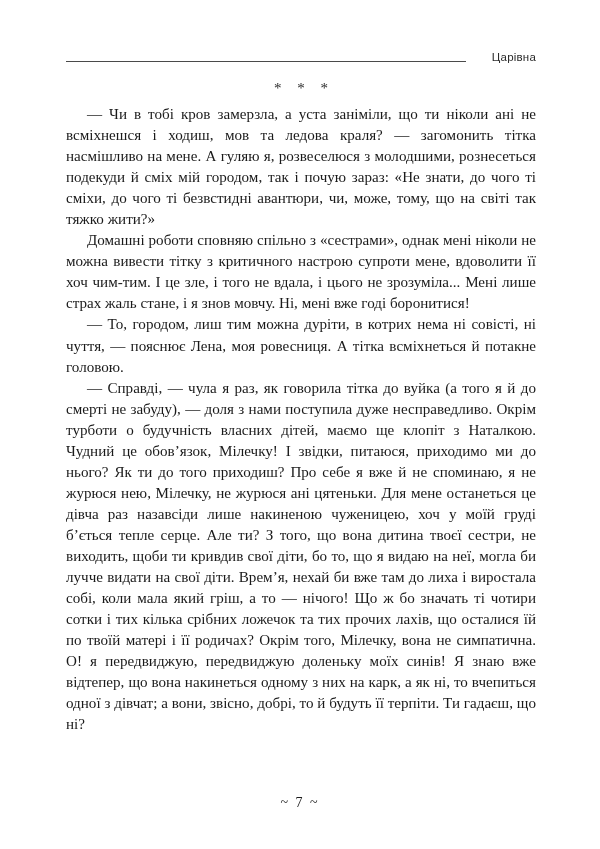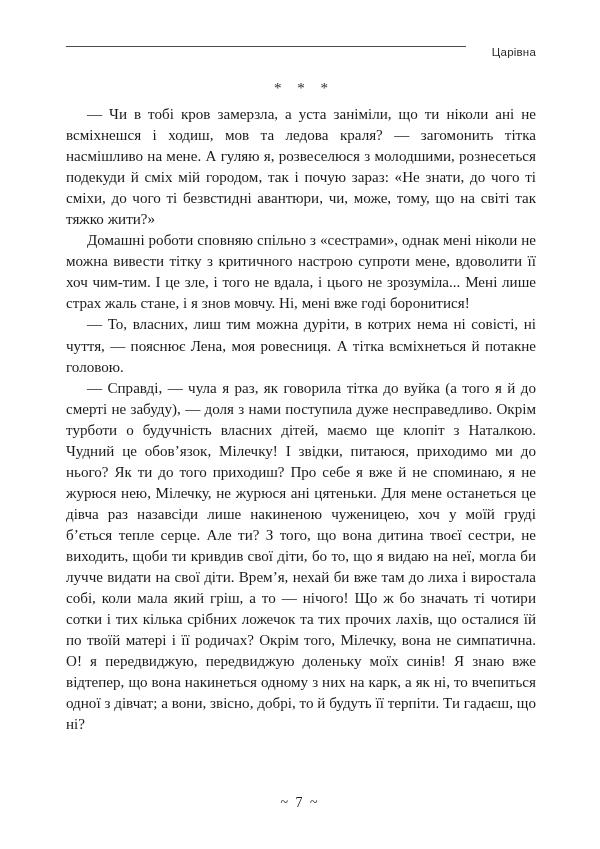--- a/index.html
+++ b/index.html
@@ -18,21 +18,21 @@
   }
 
   
   .running-header {
     position: absolute;
     top: 46px;
     left: 66px;
     right: 64px;
     height: 16px;
     display: flex;
-    align-items: flex-start;
+    align-items: flex-end;
     gap: 26px;
   }
   .header-rule {
     flex: 1 1 auto;
     height: 0;
     border-top: 1.3px solid #4a4a4a;
   }
   .header-title {
     flex: 0 0 auto;
     font-family: "Liberation Sans", "DejaVu Sans", sans-serif;
@@ -96,19 +96,19 @@
   <div class="running-header">
     <div class="header-rule"></div>
     <div class="header-title">Царівна</div>
   </div>
 
   <div class="scene-break">* * *</div>
 
   <div class="body-text">
     <p>— Чи в тобі кров замерзла, а уста заніміли, що ти ніколи ані не всміхнешся і ходиш, мов та ледова краля? — загомонить тітка насмішливо на мене. А гуляю я, розвеселюся з молодшими, рознесеться подекуди й сміх мій городом, так і почую зараз: «Не знати, до чого ті сміхи, до чого ті безвстидні авантюри, чи, може, тому, що на світі так тяжко жити?»</p>
     <p>Домашні роботи сповняю спільно з «сестрами», однак мені ніколи не можна вивести тітку з критичного настрою супроти мене, вдоволити її хоч чим-тим. І це зле, і того не вдала, і цього не зрозуміла... Мені лише страх жаль стане, і я знов мовчу. Ні, мені вже годі боронитися!</p>
-    <p>— То, власних, лиш тим можна дуріти, в котрих нема ні совісті, ні чуття, — пояснює Лена, моя ровесниця. А тітка всміхнеться й потакне головою.</p>
+    <p>— То, городом, лиш тим можна дуріти, в котрих нема ні совісті, ні чуття, — пояснює Лена, моя ровесниця. А тітка всміхнеться й потакне головою.</p>
     <p>— Справді, — чула я раз, як говорила тітка до вуйка (а того я й до смерті не забуду), — доля з нами поступила дуже несправедливо. Окрім турботи о будучність власних дітей, маємо ще клопіт з Наталкою. Чудний це обов’язок, Мілечку! І звідки, питаюся, приходимо ми до нього? Як ти до того приходиш? Про себе я вже й не споминаю, я не журюся нею, Мілечку, не журюся ані цятеньки. Для мене останеться це дівча раз назавсіди лише накиненою чуженицею, хоч у моїй груді б’ється тепле серце. Але ти? З того, що вона дитина твоєї сестри, не виходить, щоби ти кривдив свої діти, бо то, що я видаю на неї, могла би лучче видати на свої діти. Врем’я, нехай би вже там до лиха і виростала собі, коли мала який гріш, а то — нічого! Що ж бо значать ті чотири сотки і тих кілька срібних ложечок та тих прочих лахів, що осталися їй по твоїй матері і її родичах? Окрім того, Мілечку, вона не симпатична. О! я передвиджую, передвиджую доленьку моїх синів! Я знаю вже відтепер, що вона накинеться одному з них на карк, а як ні, то вчепиться одної з дівчат; а вони, звісно, добрі, то й будуть її терпіти. Ти гадаєш, що ні?</p>
   </div>
 
   <div class="folio">~ 7 ~</div>
 
 </div>
 
 </body></html>

